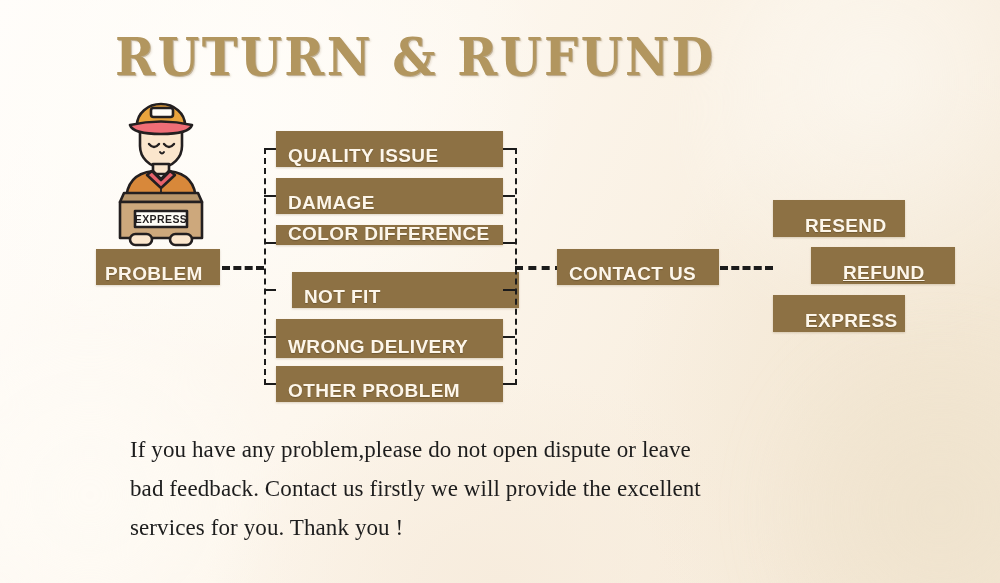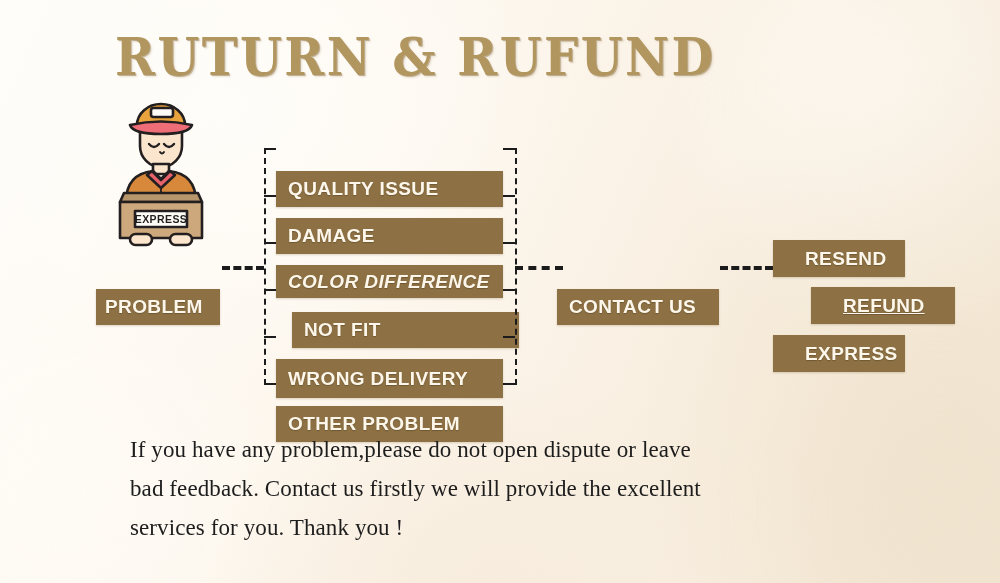--- a/index.html
+++ b/index.html
@@ -45,27 +45,26 @@
     transform-origin:left top;
   }
 
   
   .fbox {
     position:absolute;
     background:#8d7144;
     color:#fdf6ea;
     font-weight:bold;
     display:flex;
-    align-items:center;
+    align-items:flex-end;
     padding-left:12px;
     letter-spacing:.4px;
     text-shadow:0 1px 1px rgba(60,45,20,.35);
     box-shadow:0 1px 2px rgba(120,95,55,.25);
     white-space:nowrap;
-    margin-top:40px;
   }
   .col-mid .fbox { font-size:19px; }
   .fbox.problem { font-size:19px; }
   .fbox.contact { font-size:19px; }
   .col-right .fbox { font-size:19px;padding-left:32px; }
 
   
   .dash-h {
     position:absolute;
     border-top:4px dashed #1b1b1b;
@@ -160,21 +159,21 @@
     </div>
     <div class="stub" style="left:503px; top:148px; width:12px;"></div>
 
     <div class="stub" style="left:264px; top:195px; width:12px;"></div>
     <div class="fbox" style="left:276px; top:178px; width:227px; height:36px;">
       <span>DAMAGE</span>
     </div>
     <div class="stub" style="left:503px; top:195px; width:12px;"></div>
 
     <div class="stub" style="left:264px; top:242px; width:12px;"></div>
-    <div class="fbox" style="left:276px; top:225px; width:227px; height:33px;font-style:italic;">
+    <div class="fbox" style="left:276px; top:225px; width:227px; height:20px;">
       <span>COLOR DIFFERENCE</span>
     </div>
     <div class="stub" style="left:503px; top:242px; width:12px;"></div>
 
     <div class="stub" style="left:264px; top:289px; width:12px;"></div>
     <div class="fbox" style="left:292px; top:272px; width:227px; height:36px;">
       <span>NOT FIT</span>
     </div>
     <div class="stub" style="left:503px; top:289px; width:12px;"></div>
 

